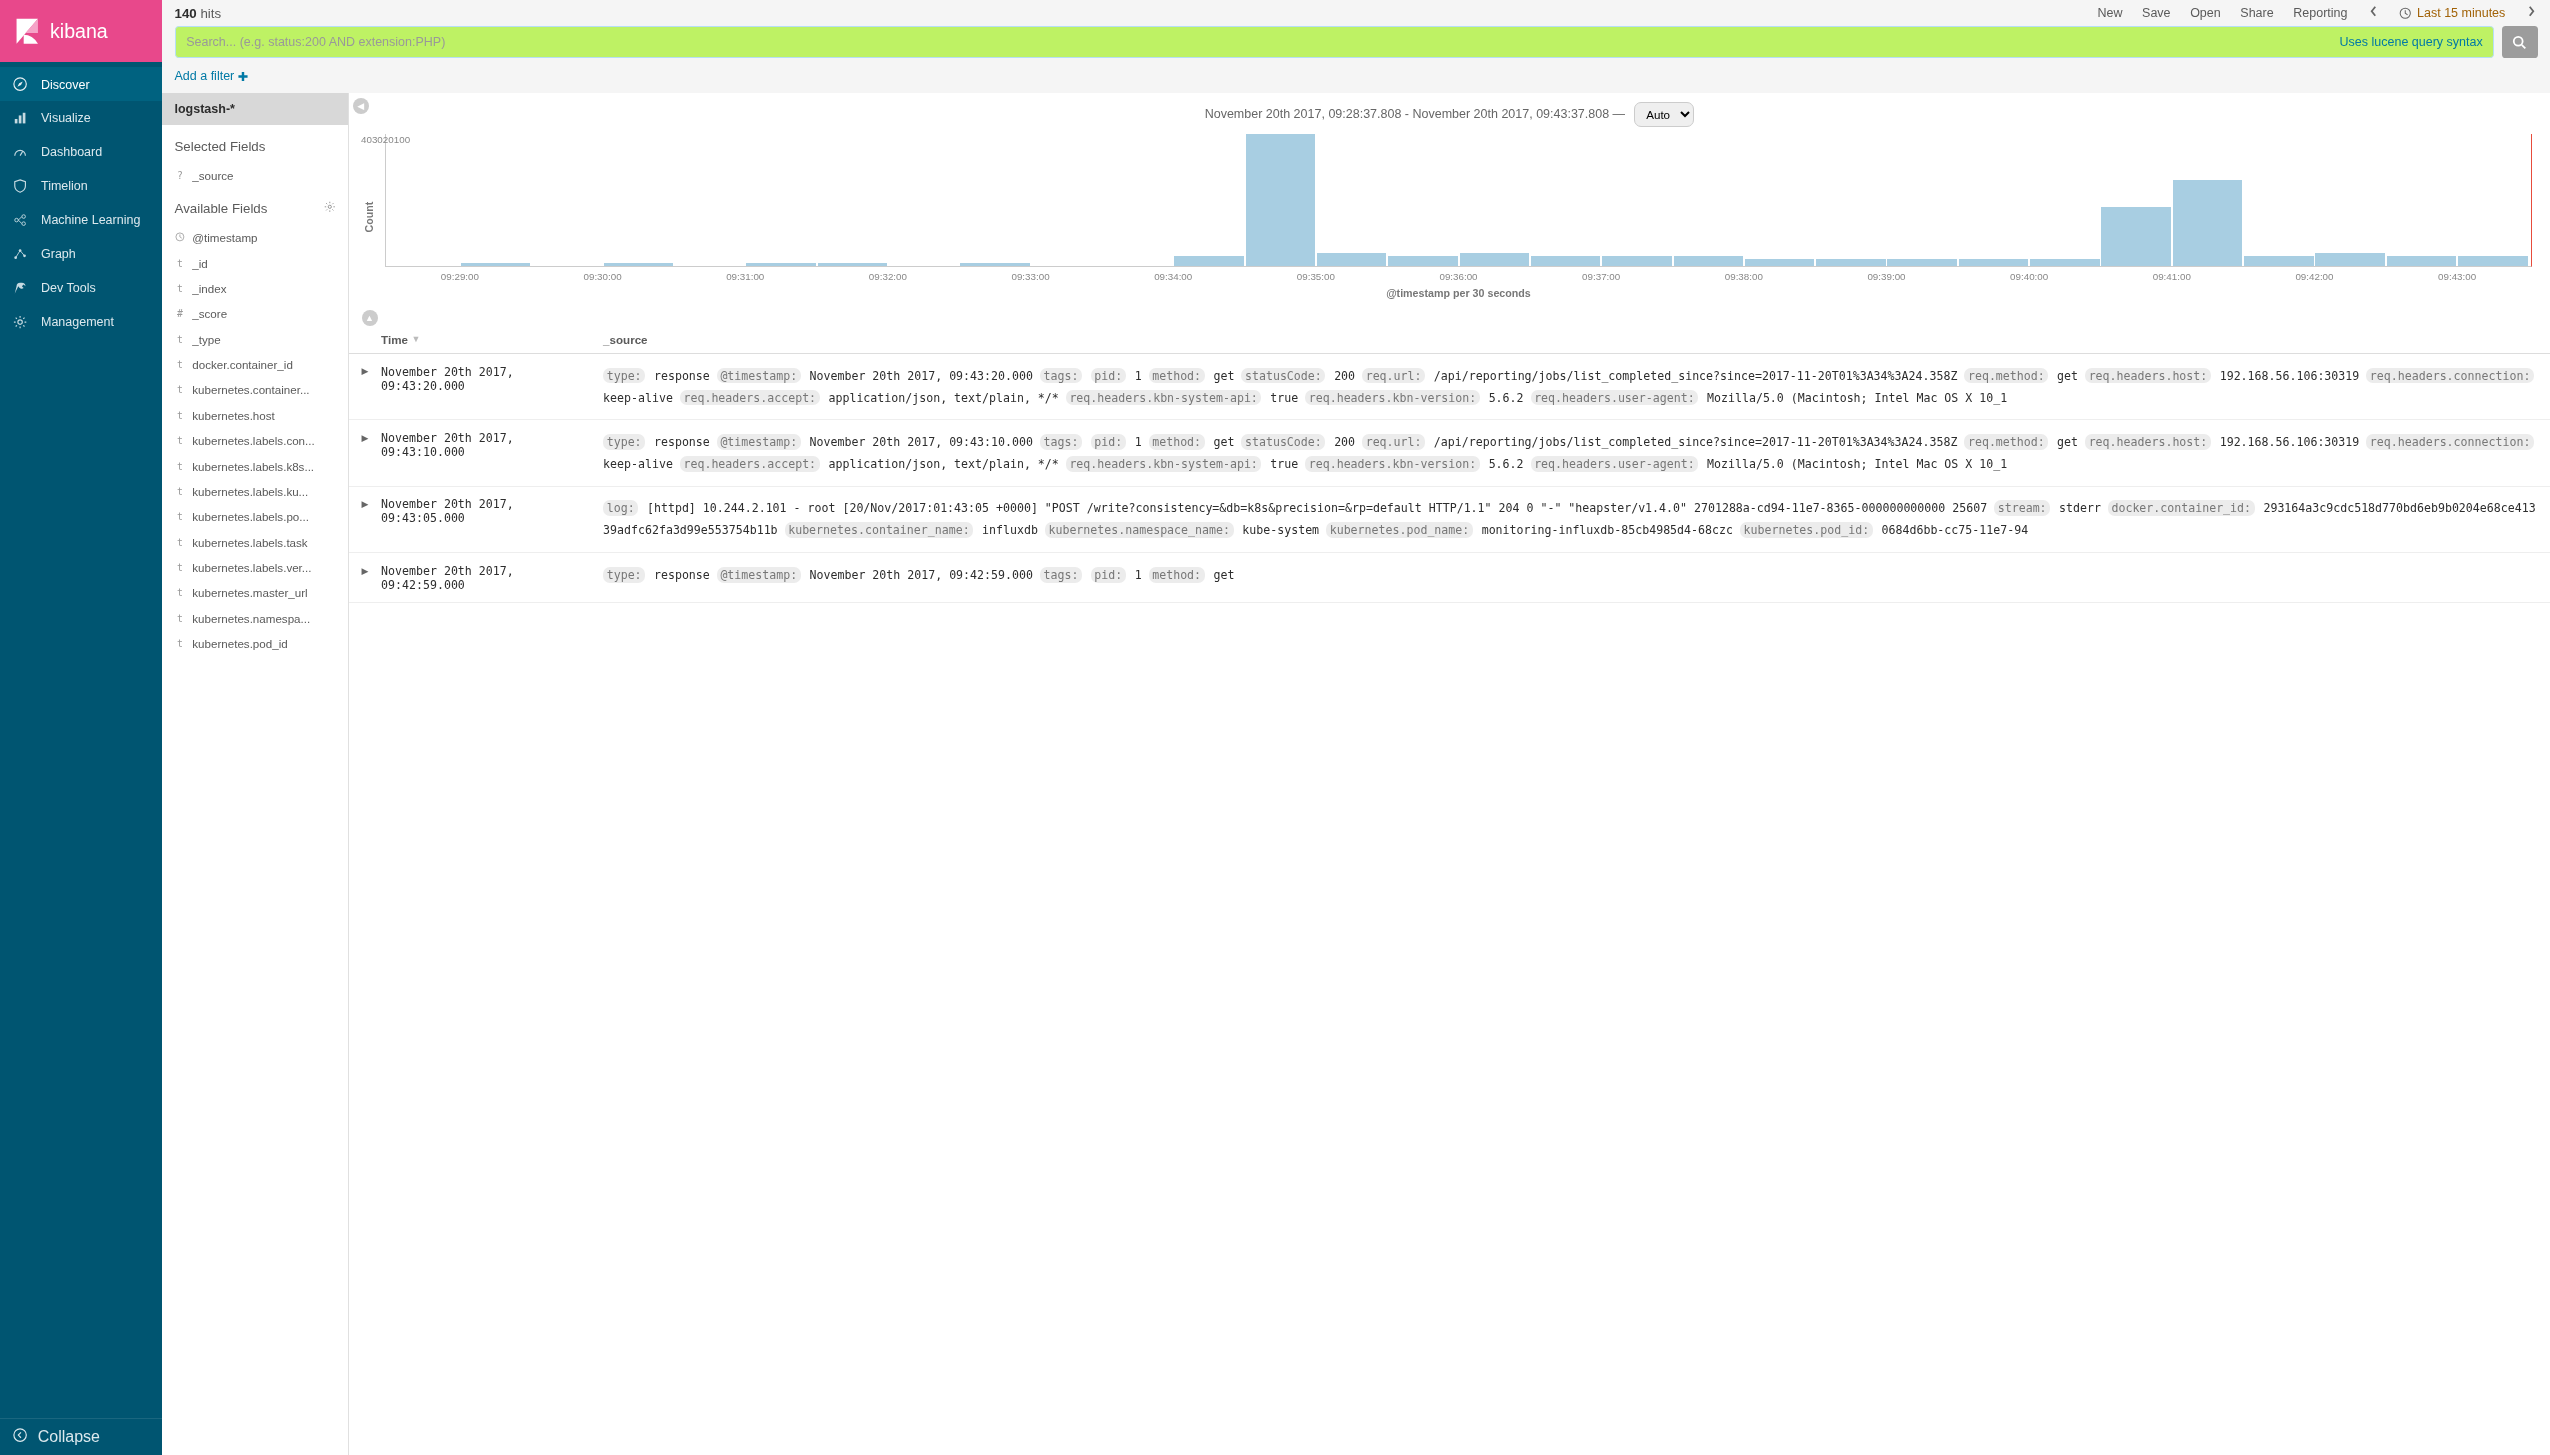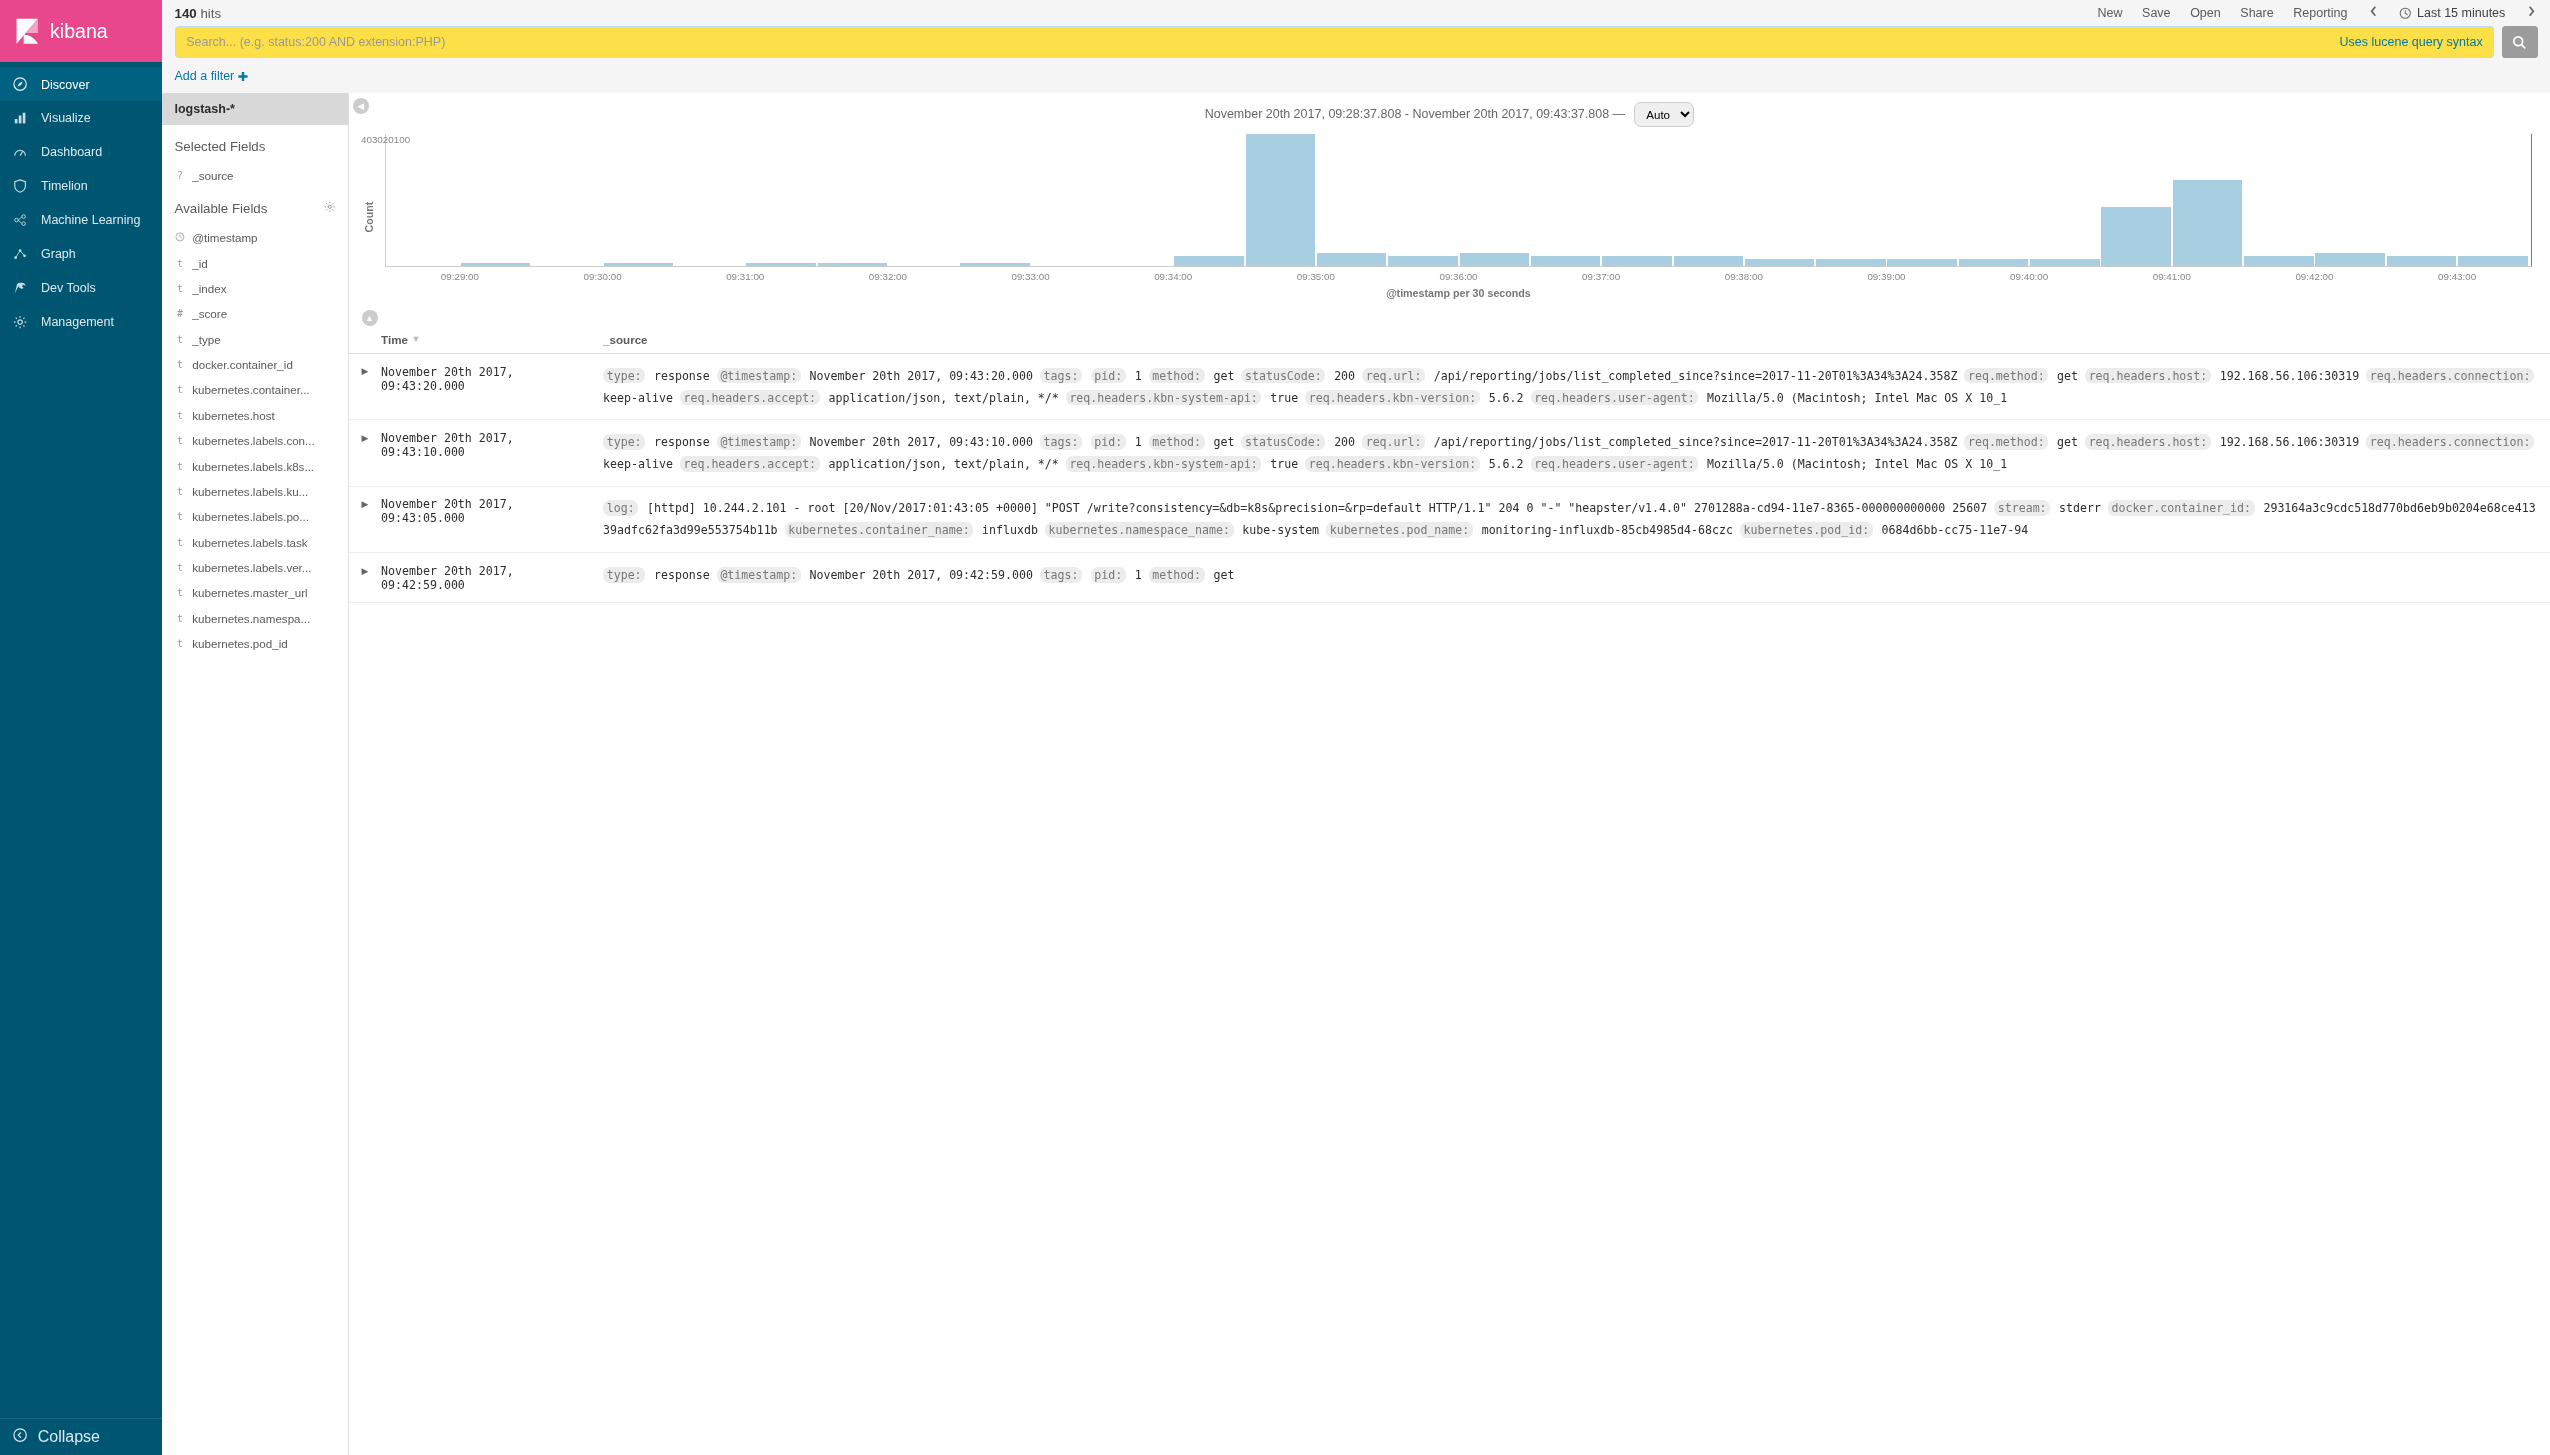--- a/index.html
+++ b/index.html
@@ -21,23 +21,23 @@
 .main { flex: 1; display: flex; flex-direction: column; min-width: 0; }
 
 
 .topbar { background: #f5f5f5; }
 .topbar-row1 { display: flex; align-items: center; justify-content: space-between; padding: 5.3px 12.5px 1.8px 12.5px; }
 .hits-text { color: #5a5a5a; font-size: 13.3px; }
 .hits-text b { color: #2d2d2d; font-weight: 600; }
 .top-actions { display: flex; align-items: center; gap: 19.6px; color: #5a5a5a; }
 .top-actions .act { cursor: pointer; }
 .top-actions .chev { cursor: pointer; color: #666; padding: 0 1.8px; }
-.time-toggle { display: flex; align-items: center; gap: 5.3px; cursor: pointer; color: #404040; }
+.time-toggle { display: flex; align-items: center; gap: 5.3px; cursor: pointer; color: #a16207; }
 .topbar-row2 { display: flex; align-items: center; gap: 7.1px; padding: 3.6px 12.5px 7.1px 12.5px; }
-.search-box { flex: 1; height: 32px; border: 0.9px solid #b6dff5; border-radius: 3.6px; background: #fde047; display: flex; align-items: center; padding: 0 10.7px; }
+.search-box { flex: 1; height: 32px; border: 0.9px solid #b6dff5; border-radius: 3.6px; background: #bef264; display: flex; align-items: center; padding: 0 10.7px; }
 .search-input { flex: 1; border: none; outline: none; font-size: 12.5px; color: #2d2d2d; background: transparent; }
 .search-input::placeholder { color: #999; }
 .lucene-link { color: #0079a5; font-size: 12.5px; margin-left: 10.7px; cursor: pointer; white-space: nowrap; }
 .search-btn { width: 36px; height: 32px; background: #9c9c9c; border: none; border-radius: 3.6px; color: #fff; cursor: pointer; display: flex; align-items: center; justify-content: center; }
 .filter-row { padding: 3.6px 12.5px 9px 12.5px; }
 .add-filter { color: #0079a5; font-size: 12.5px; cursor: pointer; display: inline-flex; align-items: center; gap: 3.6px; }
 
 
 .sub { flex: 1; display: flex; min-height: 0; }
 

